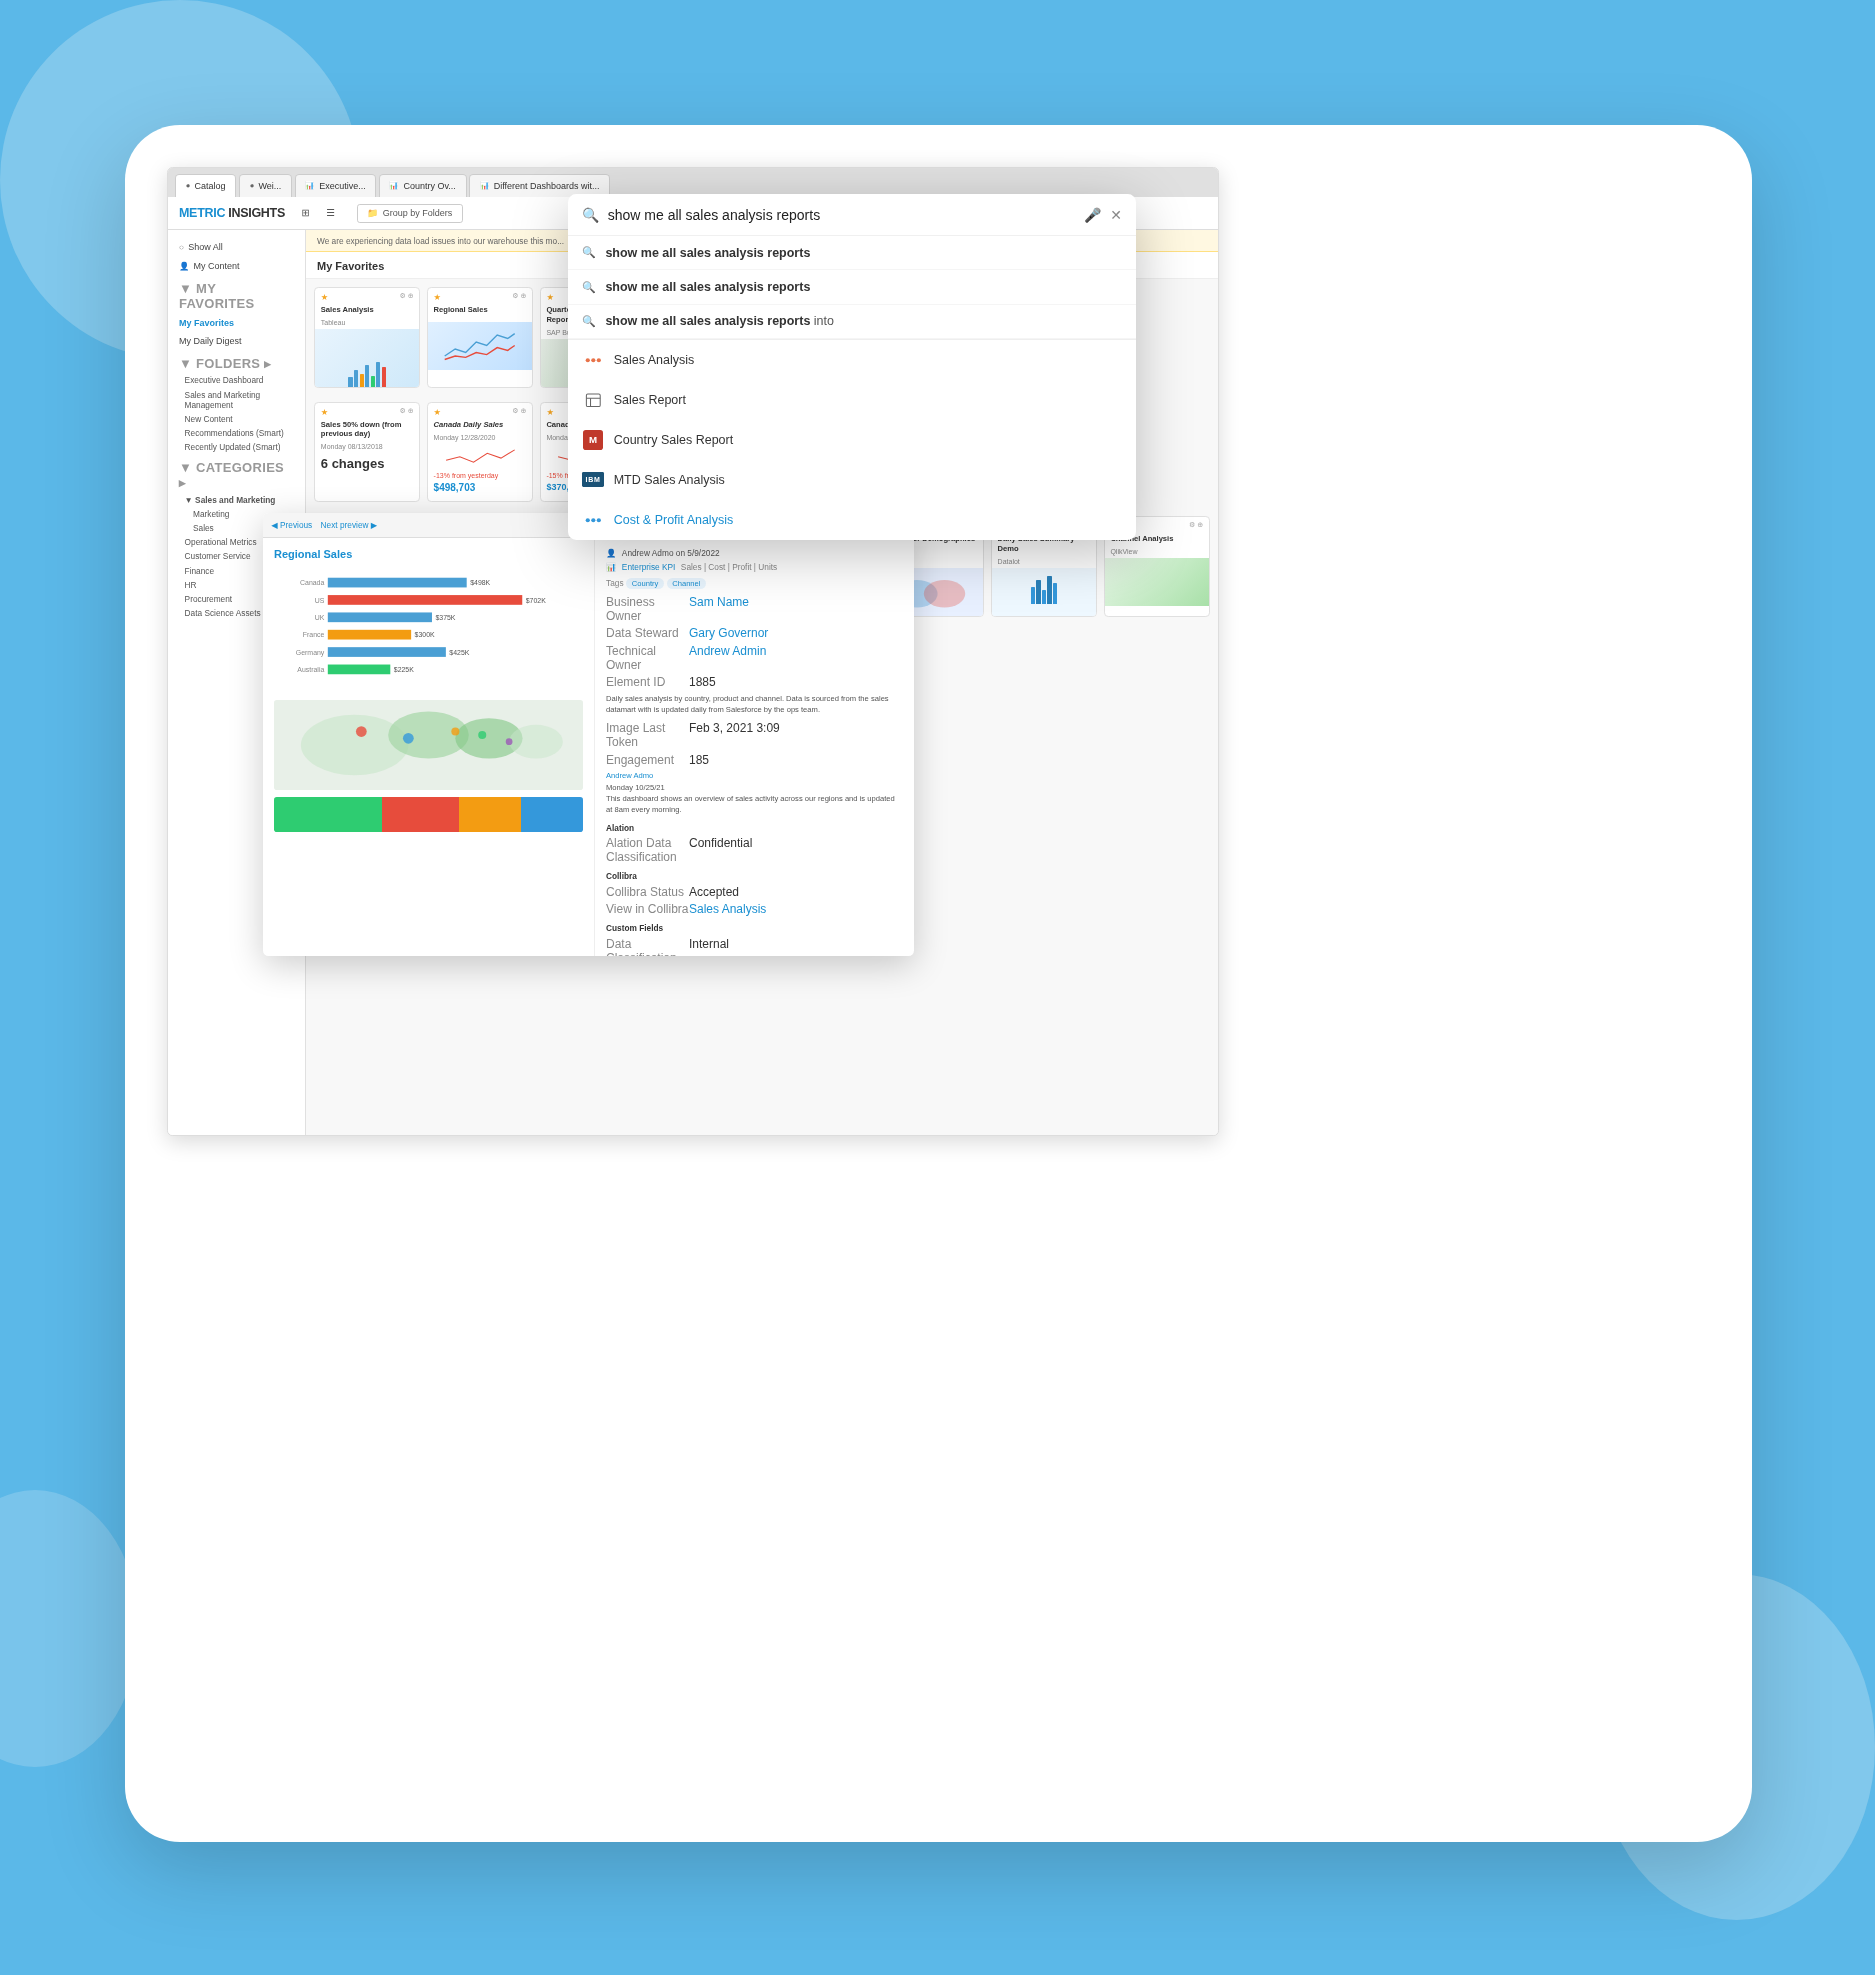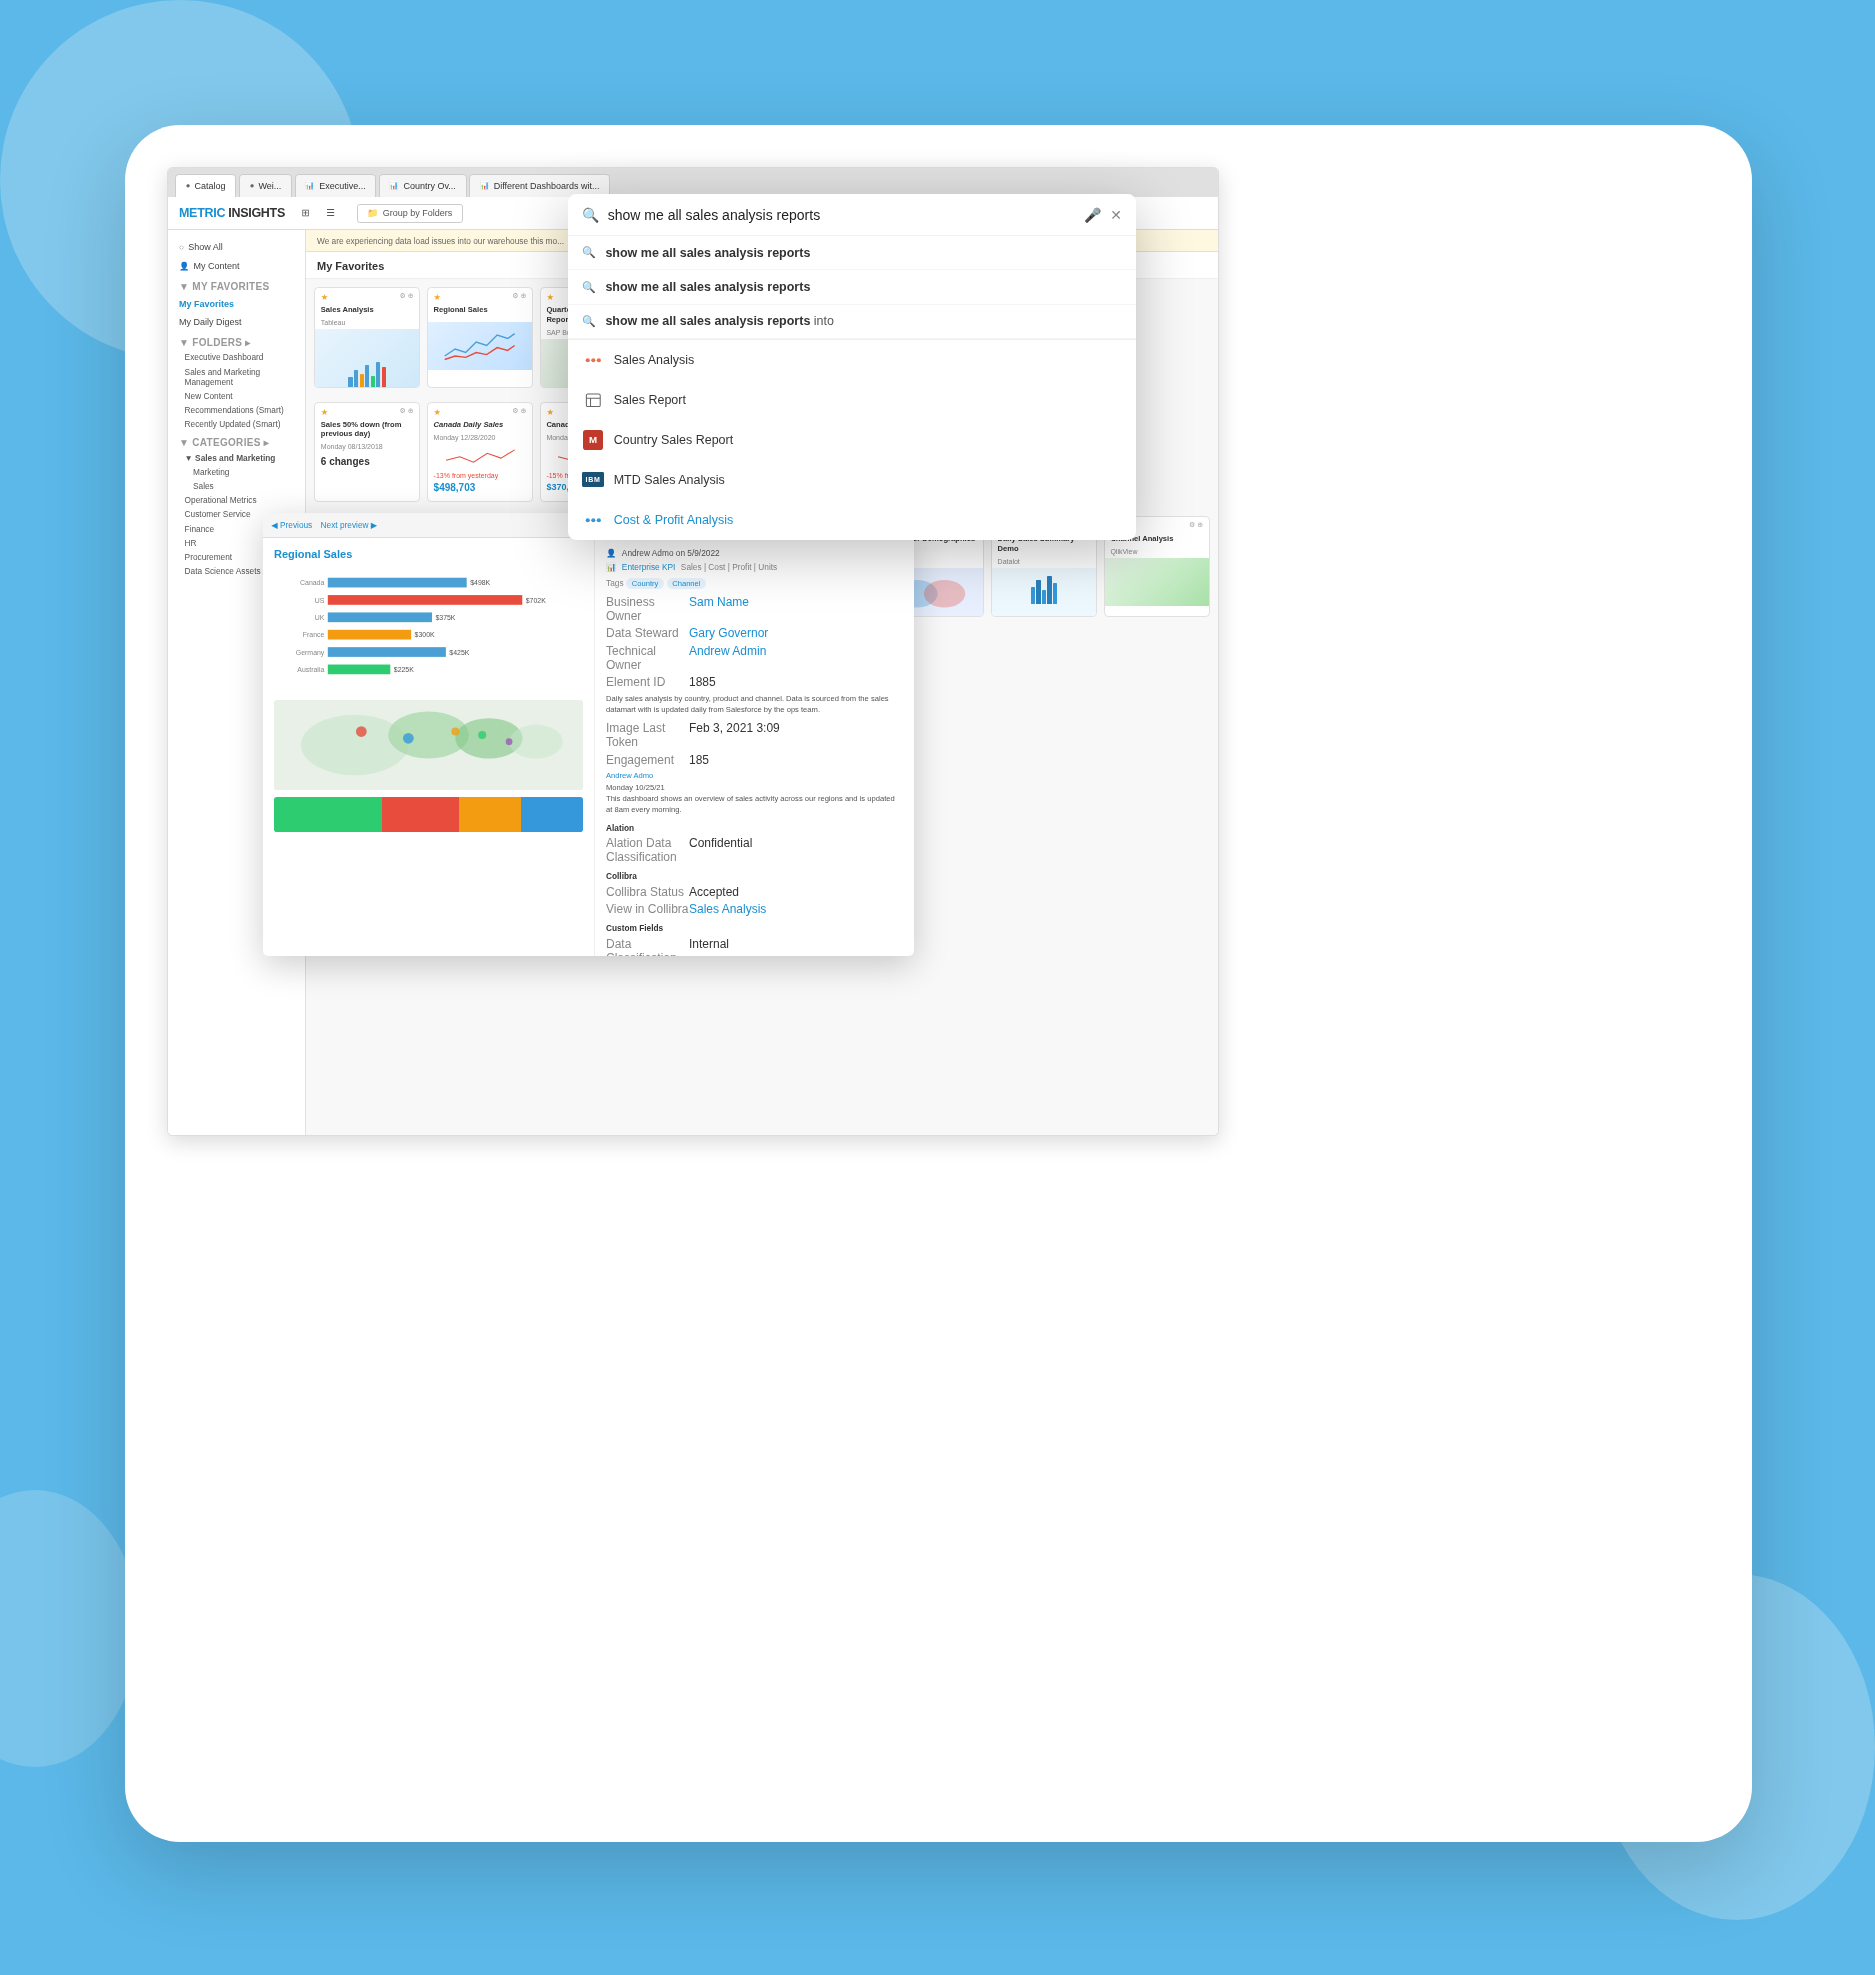--- a/index.html
+++ b/index.html
@@ -152,21 +152,21 @@
       color: #444;
       cursor: pointer;
       display: flex;
       align-items: center;
       gap: 4.2px;
     }
     .sidebar-item.active { color: #1a8fd1; font-weight: 600; }
     .sidebar-item .si-icon { color: #888; font-size: 8.3px; }
     .sidebar-section-label {
       padding: 5.5px 11px 2.8px;
-      font-size: 10px;
+      font-size: 13px;
       color: #999;
       font-weight: 600;
       text-transform: uppercase;
       letter-spacing: 0.3px;
     }
     .sidebar-subsection {
       padding: 2.1px 16.6px;
       font-size: 8.3px;
       color: #555;
       cursor: pointer;
@@ -675,21 +675,21 @@
 
         <div class="tiles-grid" style="margin-top:-2.8px;">
 
           <div class="tile">
             <div class="tile-header">
               <span class="tile-star">★</span>
               <div class="tile-actions">⚙ ⊕</div>
             </div>
             <div class="tile-title" style="padding:0 5.5px 2.8px;">Sales 50% down (from previous day)</div>
             <div class="tile-date" style="padding:1.4px 5.5px;">Monday 08/13/2018</div>
-            <div style="padding:4.2px 5.5px;font-size:10px;font-weight:700;color:#333;">6 changes</div>
+            <div style="padding:4.2px 5.5px;font-size:13px;font-weight:700;color:#333;">6 changes</div>
           </div>
 
           <div class="tile">
             <div class="tile-header">
               <span class="tile-star">★</span>
               <div class="tile-actions">⚙ ⊕</div>
             </div>
             <div class="tile-title" style="padding:0 5.5px 2.8px;font-style:italic;">Canada Daily Sales</div>
             <div class="tile-date" style="padding:1.4px 5.5px;">Monday 12/28/2020</div>
             <div style="padding:1.4px 5.5px;">

